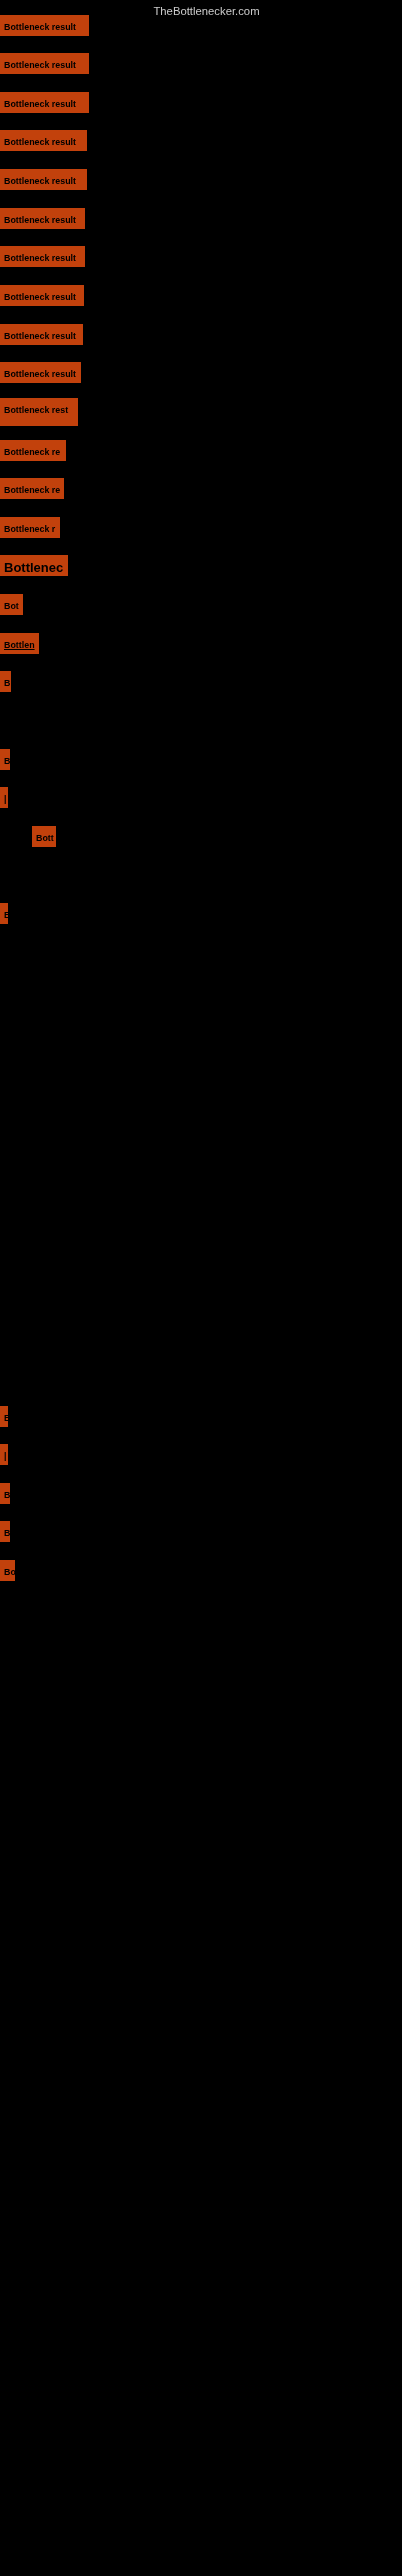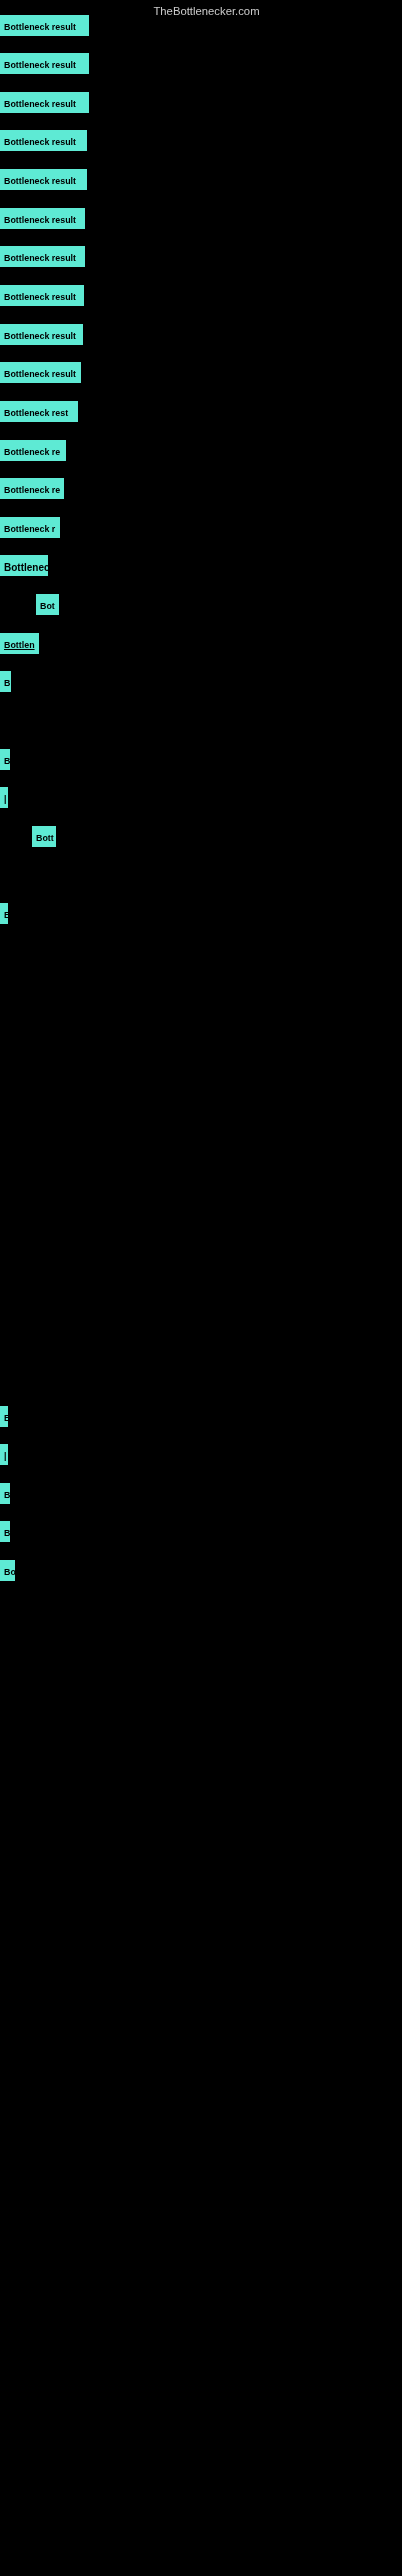--- a/index.html
+++ b/index.html
@@ -25,21 +25,21 @@
       left: 10px;
       right: 0;
     }
     .bar-container {
       position: absolute;
       left: 0;
       display: flex;
       align-items: center;
     }
     .bar-label {
-      background-color: #5eead4;
+      background-color: #c2410c;
       color: #000000;
       font-size: 8.9px;
       font-weight: bold;
       padding: 2.4px 4px;
       white-space: nowrap;
       overflow: hidden;
     }
   </style>
 </head>
 <body>
@@ -71,35 +71,35 @@
     <div class="bar-container" style="top: 285px; height: 21px; left: 0px;">
       <div class="bar-label" style="width: 84px; height: 21px; line-height: 21px; font-size: 8.9px;">Bottleneck result</div>
     </div>
     <div class="bar-container" style="top: 324px; height: 21px; left: 0px;">
       <div class="bar-label" style="width: 83px; height: 21px; line-height: 21px; font-size: 8.9px;">Bottleneck result</div>
     </div>
     <div class="bar-container" style="top: 362px; height: 21px; left: 0px;">
       <div class="bar-label" style="width: 81px; height: 21px; line-height: 21px; font-size: 8.9px;">Bottleneck result</div>
     </div>
     <div class="bar-container" style="top: 401px; height: 21px; left: 0px;">
-      <div class="bar-label" style="width: 78px; height: 21px; line-height: 21px; font-size: 8.9px;">Bottleneck rest</div>
+      <div class="bar-label" style="width: 78px; height: 28px; line-height: 21px; font-size: 8.9px;">Bottleneck rest</div>
     </div>
     <div class="bar-container" style="top: 440px; height: 21px; left: 0px;">
       <div class="bar-label" style="width: 66px; height: 21px; line-height: 21px; font-size: 8.9px;">Bottleneck re</div>
     </div>
     <div class="bar-container" style="top: 478px; height: 21px; left: 0px;">
       <div class="bar-label" style="width: 64px; height: 21px; line-height: 21px; font-size: 8.9px;">Bottleneck re</div>
     </div>
     <div class="bar-container" style="top: 517px; height: 21px; left: 0px;">
       <div class="bar-label" style="width: 60px; height: 21px; line-height: 21px; font-size: 8.9px;">Bottleneck r</div>
     </div>
     <div class="bar-container" style="top: 555px; height: 21px; left: 0px;">
-      <div class="bar-label" style="width: 48px; height: 21px; line-height: 21px; font-size: 10px;">Bottlenec</div>
+      <div class="bar-label" style="width: 68px; height: 21px; line-height: 21px; font-size: 13px;">Bottlenec</div>
     </div>
-    <div class="bar-container" style="top: 594px; height: 21px; left: 0px; margin-left: 36px;">
+    <div class="bar-container" style="top: 594px; height: 21px; left: 0px;">
       <div class="bar-label" style="width: 22.5px; height: 21px; line-height: 21px; font-size: 8.9px;">Bot</div>
     </div>
     <div class="bar-container" style="top: 633px; height: 21px; left: 0px;">
       <div class="bar-label" style="width: 39px; height: 21px; line-height: 21px; font-size: 8.9px; text-decoration: underline;">Bottlen</div>
     </div>
     <div class="bar-container" style="top: 671px; height: 21px; left: 0px;">
       <div class="bar-label" style="width: 11.3px; height: 21px; line-height: 21px; font-size: 8.9px;">B</div>
     </div>
     <div class="bar-container" style="top: 749px; height: 21px; left: 0px;">
       <div class="bar-label" style="width: 9.7px; height: 21px; line-height: 21px; font-size: 8.9px;">B</div>

